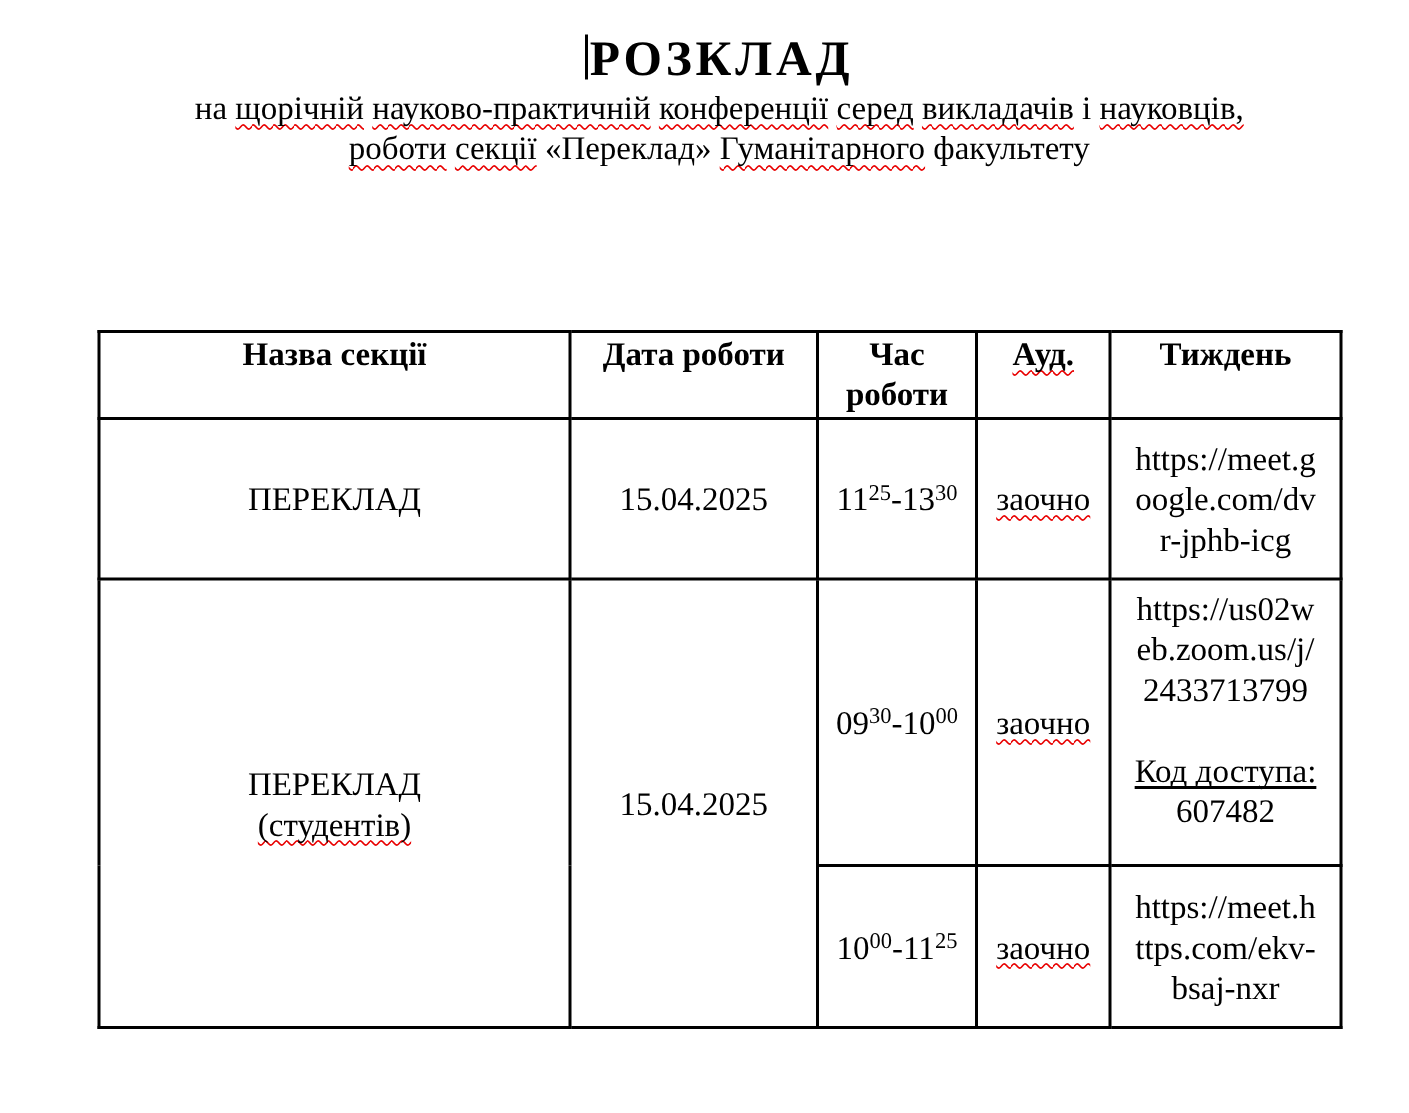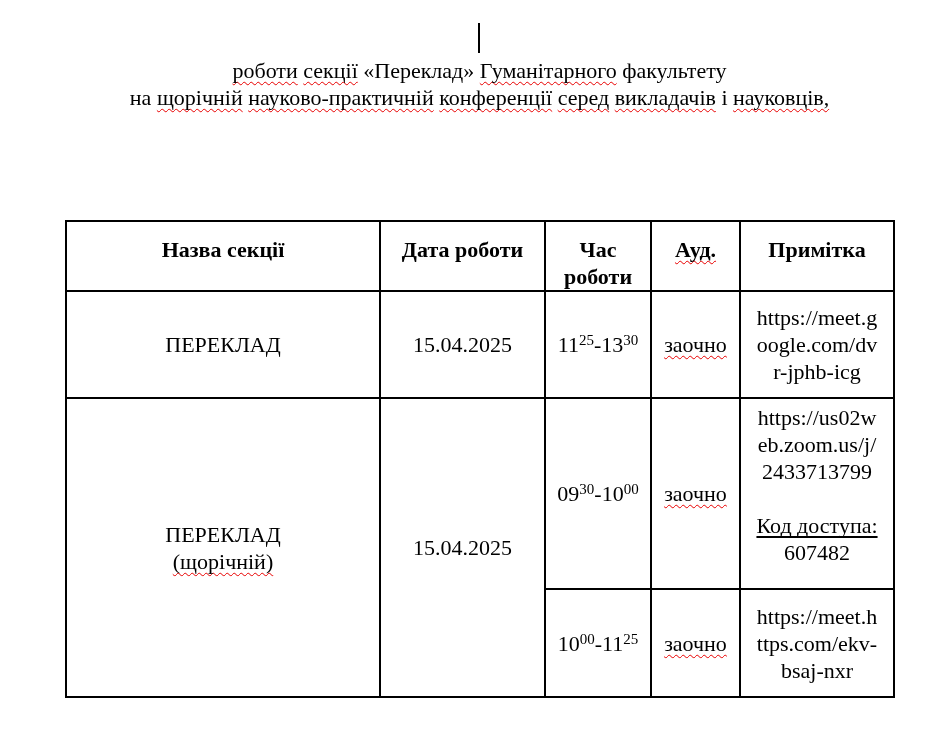--- a/index.html
+++ b/index.html
@@ -50,21 +50,21 @@
   }
   .schedule th,.schedule td{
     border:2px solid #000;
     text-align:center;
     vertical-align:middle;
     padding:0 4px;
     overflow:hidden;
   }
   .schedule thead th{
     vertical-align:top;
-    padding-top:14px;
+    padding-top:0;
     font-weight:bold;
   }
   tr.hdr-row{height:58px;}
   tr.row-1{height:107px;}
   tr.row-2a{height:191px;}
   tr.row-2b{height:108px;}
   td.note-cell{padding:0 13px;}
   td.note-top{vertical-align:top;padding-top:5px;}
   .url{word-break:break-all;}
   .access-label{margin-top:27px;white-space:nowrap;display:inline-block;text-decoration:underline;}
@@ -73,56 +73,56 @@
     position:relative;top:-7px;
     vertical-align:baseline;
   }
 </style>
 </head>
 <body>
 
 <div class="page">
 
   <div class="doc-header">
-    <h1 class="doc-title"><span class="caret"></span></h1>
+    <h1 class="doc-title"><span class="caret"></span><span>РОЗКЛАД</span></h1>
+    <div class="subtitle"><span>на </span><span class="sq">щорічній</span><span> </span><span class="sq">науково-практичній</span><span> </span><span class="sq">конференції</span><span> </span><span class="sq">серед</span><span> </span><span class="sq">викладачів</span><span> і </span><span class="sq">науковців,</span></div>
     <div class="subtitle"><span class="sq">роботи</span><span> </span><span class="sq">секції</span><span> «Переклад» </span><span class="sq">Гуманітарного</span><span> факультету</span></div>
-    <div class="subtitle"><span>на </span><span class="sq">щорічній</span><span> </span><span class="sq">науково-практичній</span><span> </span><span class="sq">конференції</span><span> </span><span class="sq">серед</span><span> </span><span class="sq">викладачів</span><span> і </span><span class="sq">науковців,</span></div>
   </div>
 
   <table class="schedule">
     <colgroup>
       <col style="width:314px">
       <col style="width:165px">
       <col style="width:106px">
       <col style="width:89px">
       <col style="width:154px">
     </colgroup>
     <thead>
       <tr class="hdr-row">
         <th><span>Назва секції</span></th>
         <th><span>Дата роботи</span></th>
         <th><span>Час роботи</span></th>
         <th><span class="sq">Ауд.</span></th>
-        <th><span>Примітка</span></th>
+        <th><span>Тиждень</span></th>
       </tr>
     </thead>
     <tbody>
       <tr class="row-1">
         <td><span>ПЕРЕКЛАД</span></td>
         <td><span>15.04.2025</span></td>
         <td><span><span>11</span><sup class="mins">25</sup><span>-</span><span>13</span><sup class="mins">30</sup></span></td>
         <td><span class="sq">заочно</span></td>
         <td class="note-cell">
             <div class="url">https://meet.google.com/dvr-jphb-icg</div>
           </td>
       </tr>
       <tr class="row-2a">
         <td rowspan="2">
           <div>ПЕРЕКЛАД</div>
-          <div><span class="sq">(щорічній)</span></div>
+          <div><span class="sq">(студентів)</span></div>
         </td>
         <td rowspan="2"><span>15.04.2025</span></td>
         <td><span><span>09</span><sup class="mins">30</sup><span>-</span><span>10</span><sup class="mins">00</sup></span></td>
         <td><span class="sq">заочно</span></td>
         <td class="note-cell note-top">
           <div class="url">https://us02web.zoom.us/j/2433713799</div>
           <div><span class="sq access-label">Код доступа:</span></div>
           <div>607482</div>
         </td>
       </tr>

